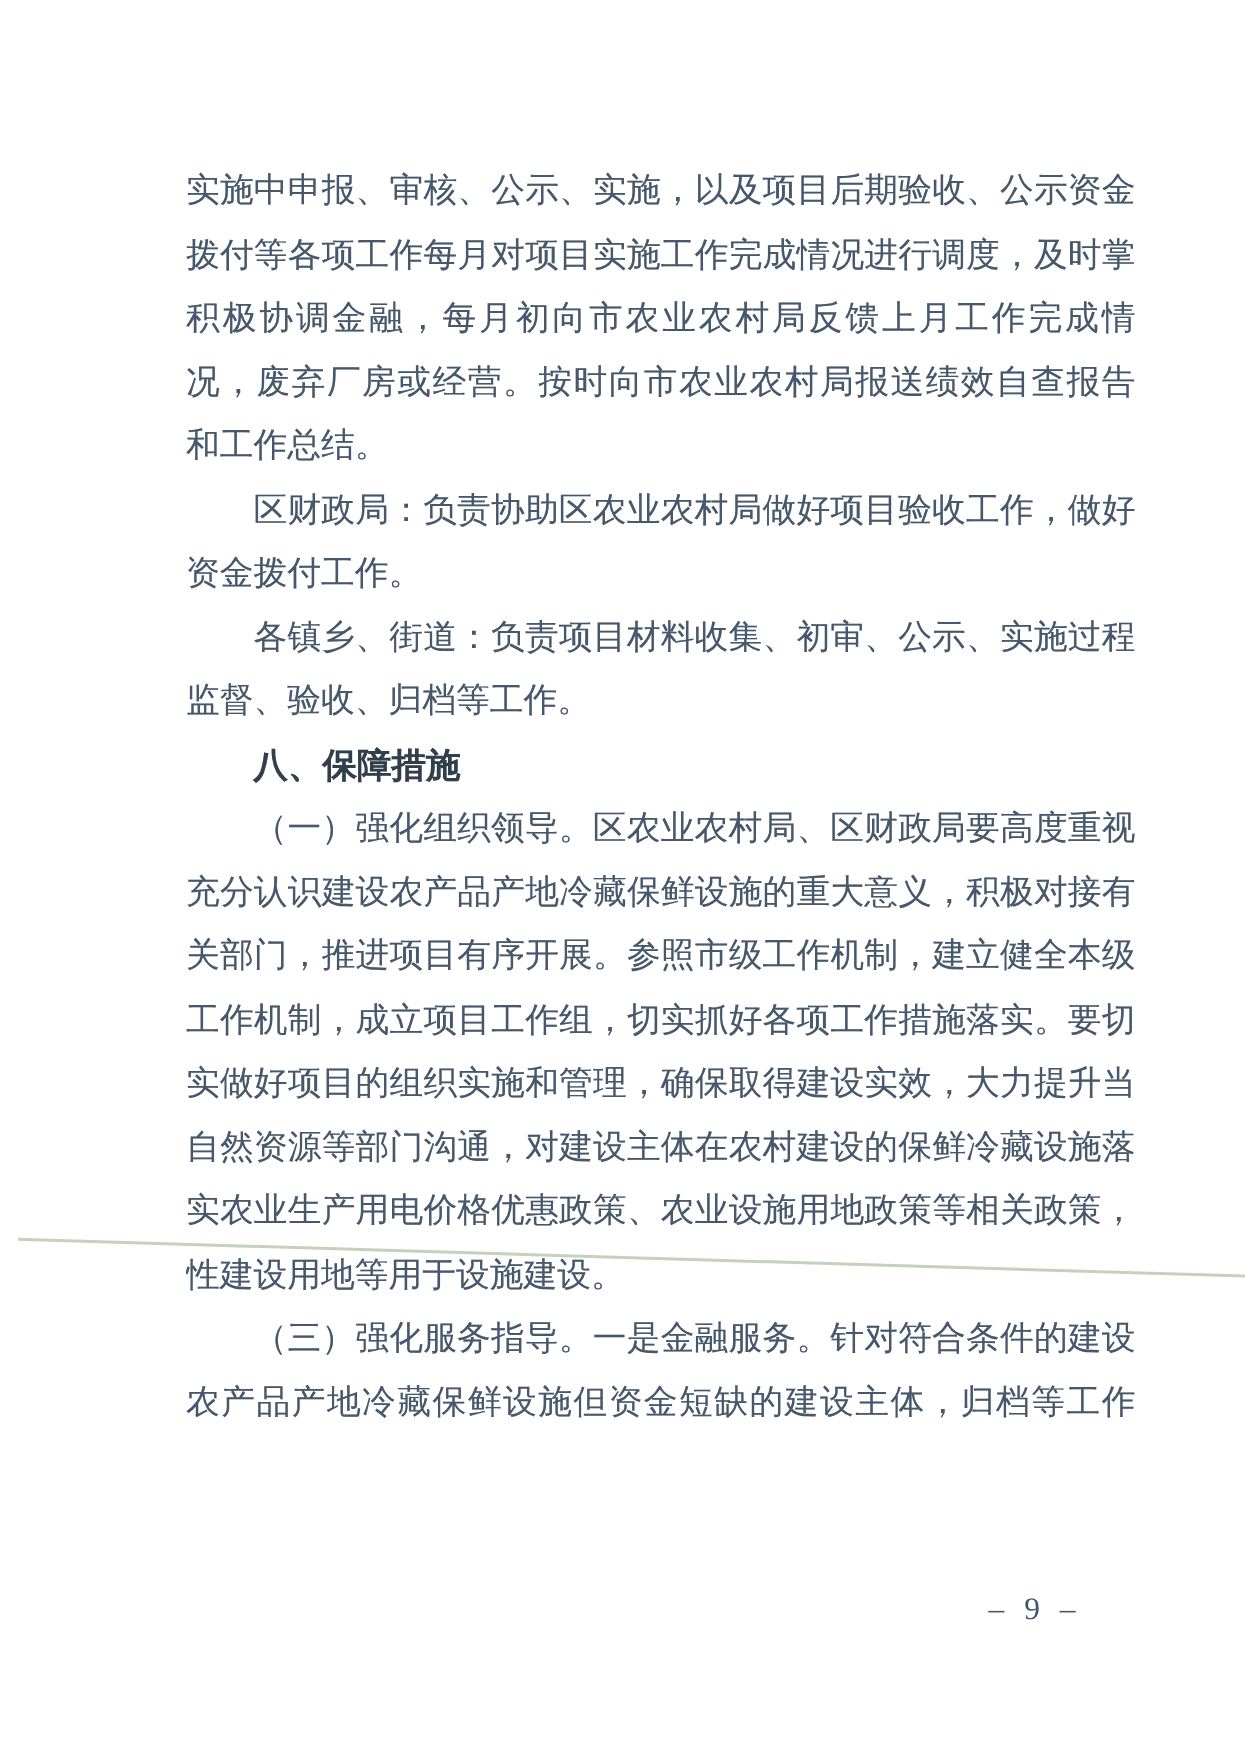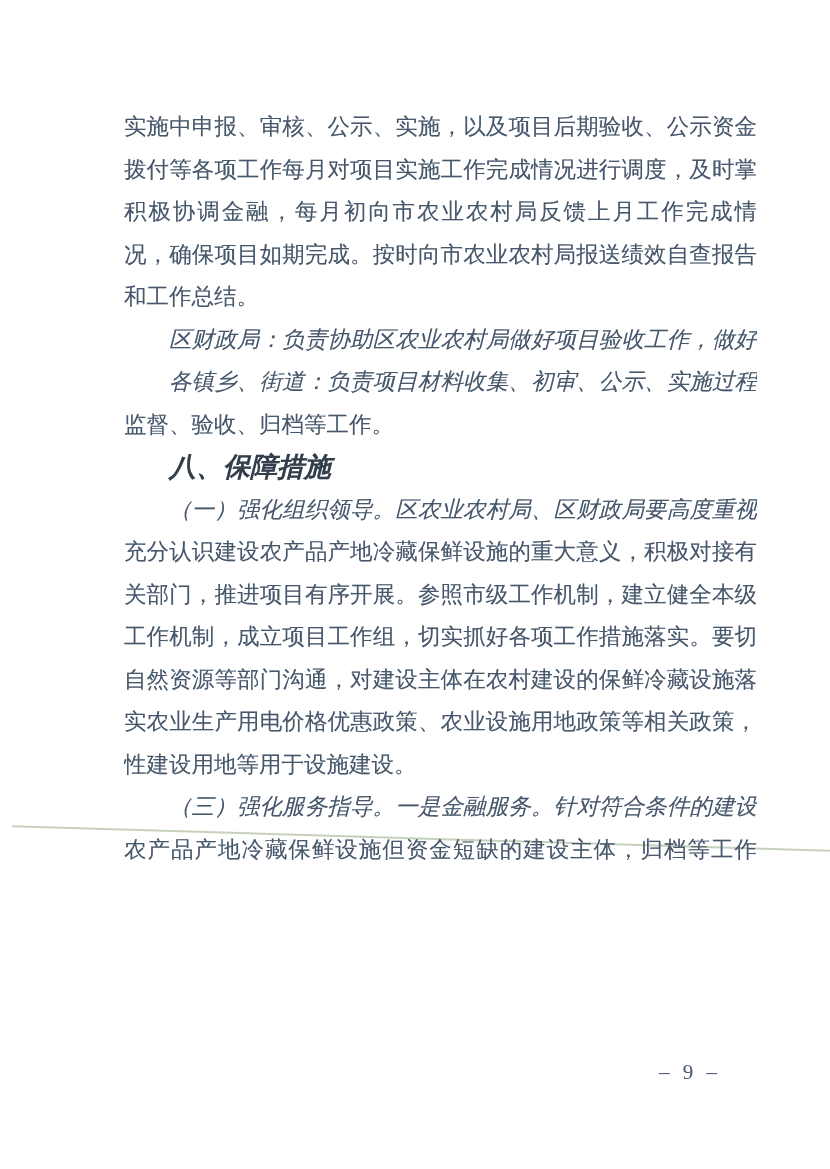--- a/index.html
+++ b/index.html
@@ -30,26 +30,26 @@
   .ln {
     height: 42.5px;
     text-align: justify;
     text-align-last: justify;
     overflow: hidden;
   }
   .ln.short {
     text-align: left;
     text-align-last: left;
   }
-  .ln.ind { text-indent: 45px; font-style: italic; }
+  .ln.ind { text-indent: 45px; }
   .ln.heading {
     font-family: "Liberation Sans", sans-serif;
     font-weight: 700;
     color: #333e4b;
-    font-size: 27px;
+    font-size: 23px;
     text-align: left;
     text-align-last: left;
   }
   .pageno {
     position: absolute;
     left: 647px;
     top: 1057px;
     font-size: 21px;
     line-height: 30px;
     letter-spacing: 4px;
@@ -74,42 +74,44 @@
 <div class="page">
 
   <div class="scan-line"></div>
 
   <div class="content">
 
     <div class="para">
       <div class="ln">实施中申报、审核、公示、实施，以及项目后期验收、公示资金</div>
       <div class="ln">拨付等各项工作每月对项目实施工作完成情况进行调度，及时掌</div>
       <div class="ln">积极协调金融，每月初向市农业农村局反馈上月工作完成情</div>
-      <div class="ln">况，确保项目如期完成。按时向市农业农村局报送绩效自查报告</div>
+      <div class="ln">况，废弃厂房或经营。按时向市农业农村局报送绩效自查报告</div>
       <div class="ln short">和工作总结。</div>
     </div>
 
     <div class="para">
       <div class="ln ind">区财政局：负责协助区农业农村局做好项目验收工作，做好</div>
+      <div class="ln short">资金拨付工作。</div>
     </div>
 
     <div class="para">
       <div class="ln ind">各镇乡、街道：负责项目材料收集、初审、公示、实施过程</div>
       <div class="ln short">监督、验收、归档等工作。</div>
     </div>
 
     <div class="para">
       <div class="ln heading ind">八、保障措施</div>
     </div>
 
     <div class="para">
       <div class="ln ind">（一）强化组织领导。区农业农村局、区财政局要高度重视</div>
       <div class="ln">充分认识建设农产品产地冷藏保鲜设施的重大意义，积极对接有</div>
       <div class="ln">关部门，推进项目有序开展。参照市级工作机制，建立健全本级</div>
       <div class="ln">工作机制，成立项目工作组，切实抓好各项工作措施落实。要切</div>
+      <div class="ln">实做好项目的组织实施和管理，确保取得建设实效，大力提升当</div>
     </div>
 
     <div class="para">
       <div class="ln">自然资源等部门沟通，对建设主体在农村建设的保鲜冷藏设施落</div>
       <div class="ln">实农业生产用电价格优惠政策、农业设施用地政策等相关政策，</div>
       <div class="ln short">性建设用地等用于设施建设。</div>
     </div>
 
     <div class="para">
       <div class="ln ind">（三）强化服务指导。一是金融服务。针对符合条件的建设</div>

